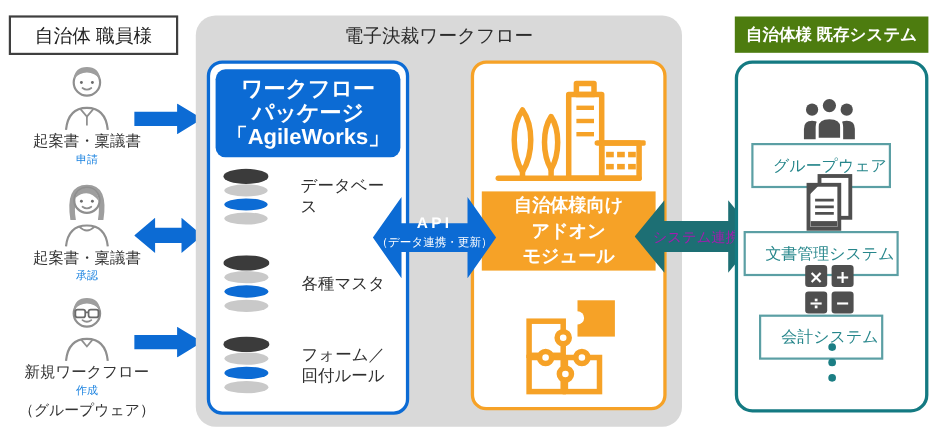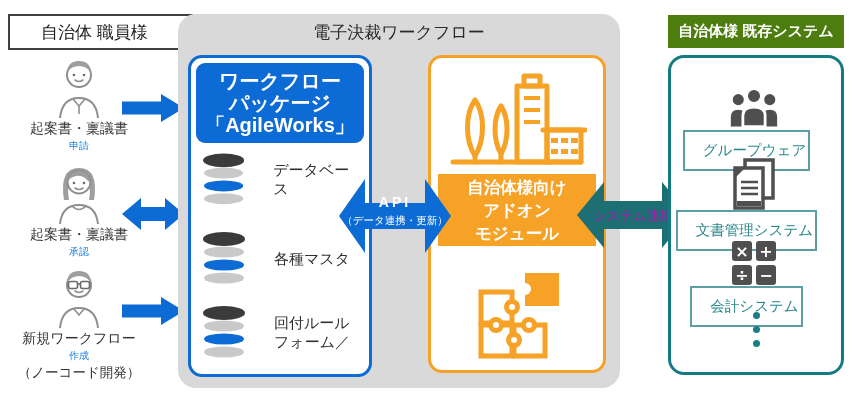--- a/index.html
+++ b/index.html
@@ -2,22 +2,22 @@
 <html><head>
 <meta charset="utf-8">
 <style>
   html,body{margin:0;padding:0;background:#fff;}
   .canvas{position:relative;width:850px;height:400px;background:#fff;overflow:hidden;
           font-family:"Liberation Sans","DejaVu Sans",sans-serif;}
   .abs{position:absolute;}
 
   
   .staff-title{left:8px;top:14px;width:150px;height:32px;border:2px solid #3f3f3f;
-               display:flex;align-items:center;justify-content:flex-start;
-               font-size:17px;color:#222;background:#fff;padding-left:31px;}
+               display:flex;align-items:center;justify-content:center;
+               font-size:17px;color:#222;background:#fff;}
   .actor{left:0;width:158px;text-align:center;}
   .actor svg{display:block;margin:0 auto;}
   .actor .l1{display:block;font-size:14px;color:#333;line-height:17px;}
   .actor .act{display:block;font-size:10px;color:#1a82e0;line-height:17px;}
   .actor .note{display:block;font-size:13.5px;color:#333;line-height:17px;}
 
   
   .wf-container{left:178px;top:14px;width:442px;height:374px;background:#d9d9d9;border-radius:18px;}
   .wf-title{left:178px;top:21px;width:442px;text-align:center;font-size:17px;color:#2b2b2b;}
 
@@ -106,21 +106,21 @@
       <path d="M20,18 Q21,7 32,7 Q43,7 44,18 Q39,12 32,12 Q25,12 20,18 Z" fill="#9e9e9e"></path>
       <rect x="21.5" y="17.5" width="9" height="7" rx="2" fill="none" stroke="#6a6a6a" stroke-width="1.6"></rect>
       <rect x="33.5" y="17.5" width="9" height="7" rx="2" fill="none" stroke="#6a6a6a" stroke-width="1.6"></rect>
       <line x1="30.5" y1="20" x2="33.5" y2="20" stroke="#6a6a6a" stroke-width="1.6"></line>
       <path d="M28,27 Q32,30 36,27" fill="none" stroke="#8f8f8f" stroke-width="1.6" stroke-linecap="round"></path>
       <path d="M13,64 Q15,44 32,44 Q49,44 51,64" fill="#fff" stroke="#8f8f8f" stroke-width="2"></path>
       <path d="M27,45 L32,51 L37,45" fill="none" stroke="#8f8f8f" stroke-width="1.6"></path>
     </svg>
     <span class="l1">新規ワークフロー</span>
     <span class="act">作成</span>
-    <span class="note">（ノーコード開発）</span>
+    <span class="note">（グループウェア）</span>
   </div>
 
   <svg class="abs" style="left:122px;top:94px;" width="62" height="28" viewBox="0 0 62 28">
     <polygon points="0,7.5 39,7.5 39,0 62,14 39,28 39,20.5 0,20.5" fill="#0c6bd4"></polygon>
   </svg>
   <svg class="abs" style="left:122px;top:198px;" width="62" height="32" viewBox="0 0 62 32">
     <polygon points="0,16 19,0 19,9 43,9 43,0 62,16 43,32 43,23 19,23 19,32" fill="#0c6bd4"></polygon>
   </svg>
   <svg class="abs" style="left:122px;top:297px;" width="62" height="28" viewBox="0 0 62 28">
     <polygon points="0,7.5 39,7.5 39,0 62,14 39,28 39,20.5 0,20.5" fill="#0c6bd4"></polygon>
@@ -163,22 +163,22 @@
     </div>
 
     <div class="db-row" style="top:246px;">
       <svg width="42" height="52" viewBox="0 0 42 52">
         <ellipse cx="21" cy="7" rx="21" ry="7" fill="#3b3b3b"></ellipse>
         <ellipse cx="21" cy="20" rx="20" ry="5.6" fill="#c9c9c9"></ellipse>
         <ellipse cx="21" cy="33" rx="20" ry="5.6" fill="#0c6bd4"></ellipse>
         <ellipse cx="21" cy="46" rx="20" ry="5.6" fill="#c9c9c9"></ellipse>
       </svg>
       <div class="db-label">
+        <span>フォーム／</span>
         <span>回付ルール</span>
-        <span>フォーム／</span>
       </div>
     </div>
   </div>
 
   <div class="abs ao-box">
     <svg class="ao-building" width="140" height="100" viewBox="0 0 140 100" fill="none" stroke="#f6a227" stroke-width="5" stroke-linecap="round" stroke-linejoin="round">
       <line x1="6" y1="94" x2="134" y2="94"></line>
       <path d="M28,32 C38,46 38,72 28,88 C18,72 18,46 28,32 Z"></path>
       <line x1="28" y1="88" x2="28" y2="94"></line>
       <path d="M54,38 C62,50 62,72 54,86 C46,72 46,50 54,38 Z"></path>

